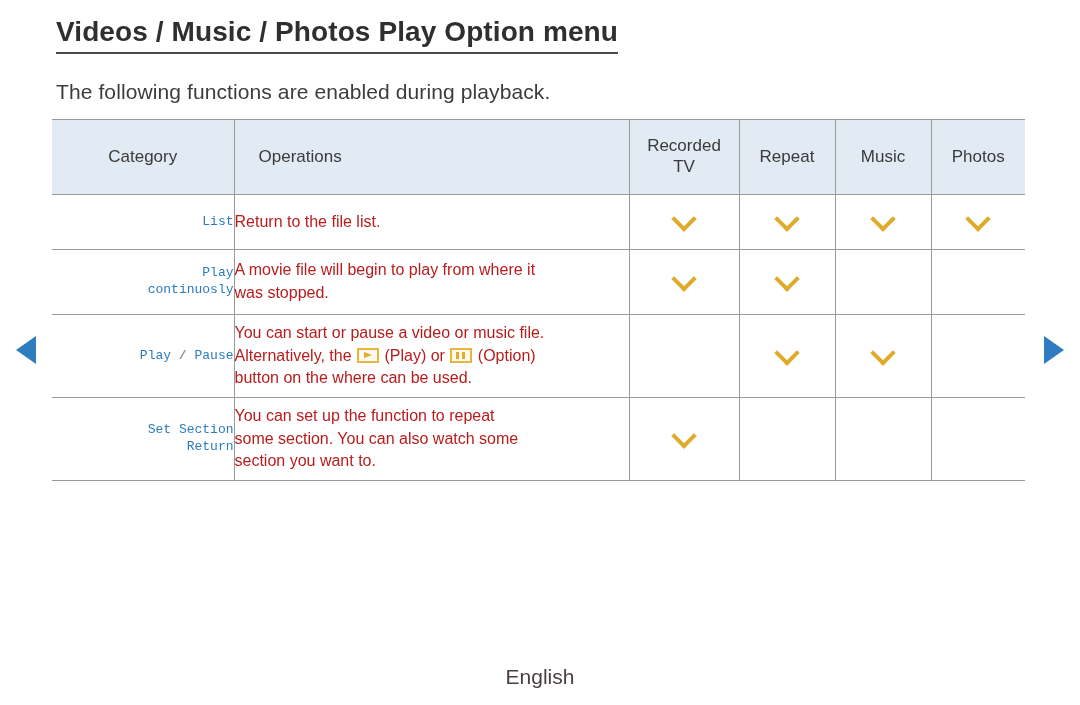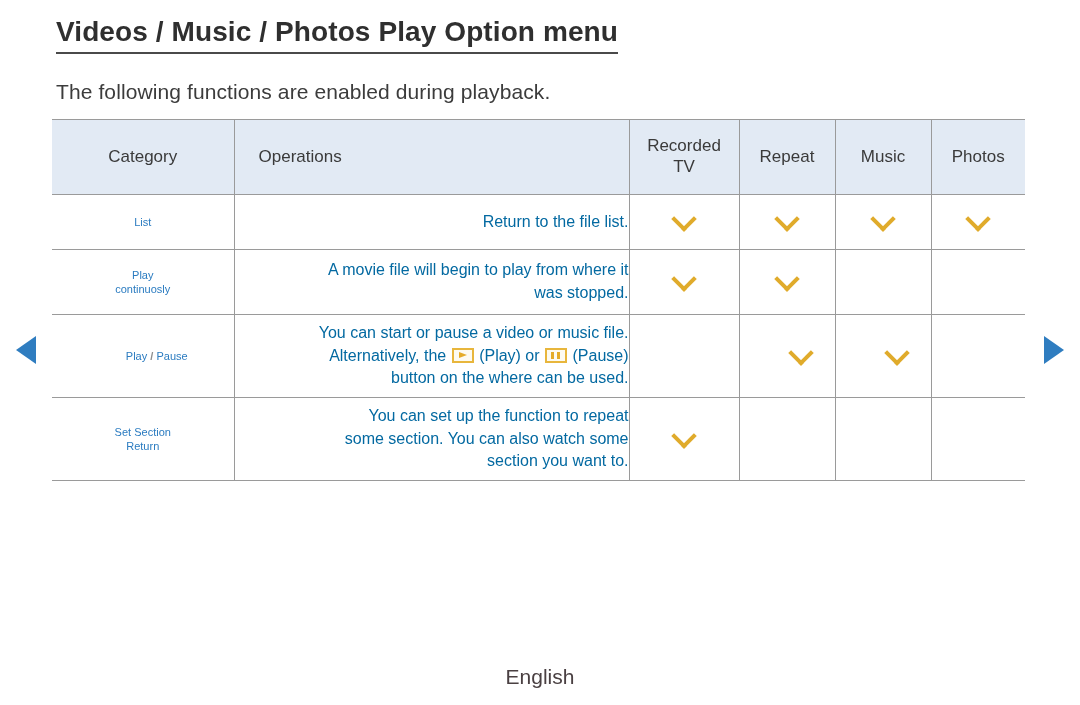--- a/index.html
+++ b/index.html
@@ -80,44 +80,45 @@
   }
 
   col.c-cat   { width: 182px; }
   col.c-ops   { width: 395px; }
   col.c-rec   { width: 110px; }
   col.c-vid   { width: 96px; }
   col.c-mus   { width: 96px; }
   col.c-pho   { width: 94px; }
 
   td.cat {
-    text-align: center;
+    text-align: right;
     color: #2a7bc0;
-    font-size: 11px;
+    font-size: 13px;
     font-weight: bold;
     line-height: 1.3;
     padding: 8px 6px;
+    font-family: Liberation Mono, monospace;
   }
   td.cat .sep { color: #8d8d8d; font-weight: bold; }
 
   td.ops {
-    text-align: right;
+    text-align: left;
     font-size: 16px;
-    color: #0369a1;
+    color: #b91c1c;
     line-height: 1.42;
     padding: 10px 12px 10px 24px;
   }
   td.mark {
     text-align: center;
     padding: 8px 0;
   }
 
   tr.r-list   td { height: 54px; }
   tr.r-cont   td { height: 64px; }
-  tr.r-pp     td { height: 82px; padding-left: 28px; }
+  tr.r-pp     td { height: 82px; }
   tr.r-rep    td { height: 82px; }
 
   
   .chev {
     display: inline-block;
     width: 26px;
     height: 26px;
     position: relative;
   }
   .chev::before {
@@ -272,21 +273,21 @@
         </tr>
 
         <tr class="r-pp">
           <td class="cat">
             <span>Play</span>
             <span class="sep">/</span>
             <span>Pause</span>
           </td>
           <td class="ops">
             <span>You can start or pause a video or music file.</span><br>
-            <span>Alternatively, the </span><span class="key play"></span><span> (Play) or </span><span class="key pause"></span><span> (Pause)</span><br>
+            <span>Alternatively, the </span><span class="key play"></span><span> (Play) or </span><span class="key pause"></span><span> (Option)</span><br>
             <span>button on the where can be used.</span>
           </td>
           <td class="mark"></td>
           <td class="mark">
             <span class="chev"></span>
           </td>
           <td class="mark">
             <span class="chev"></span>
           </td>
           <td class="mark"></td>

